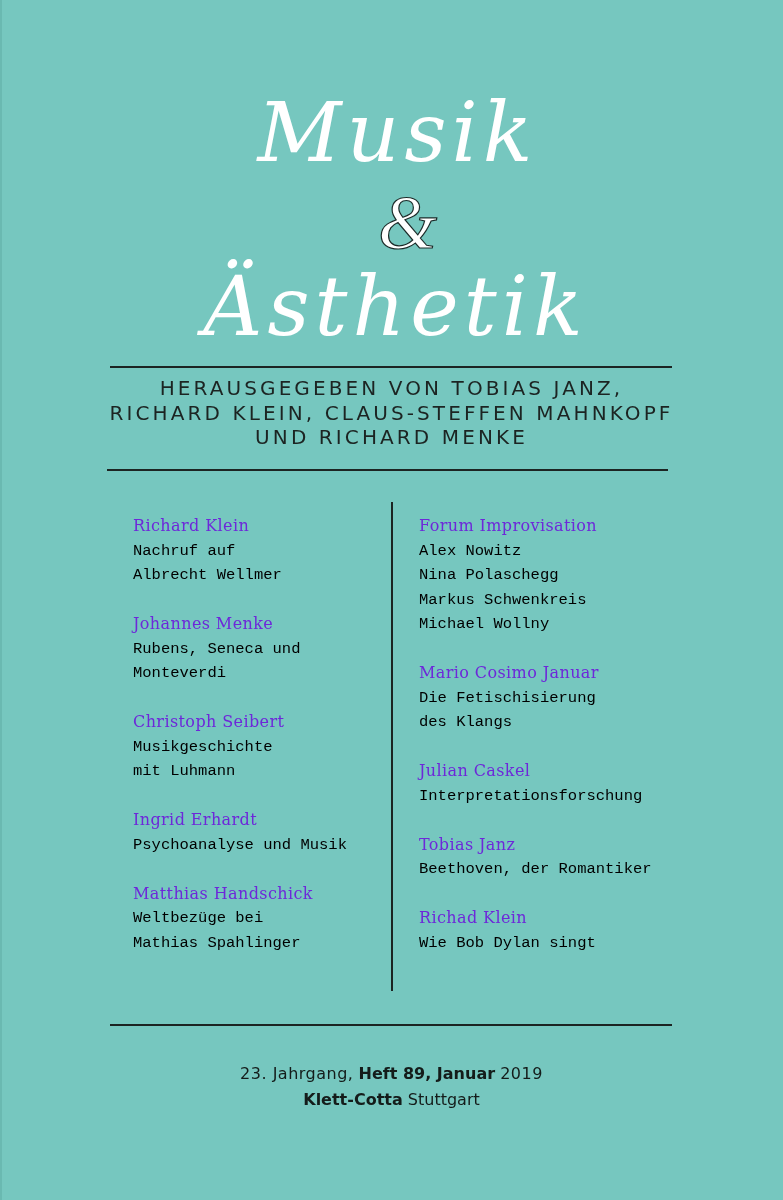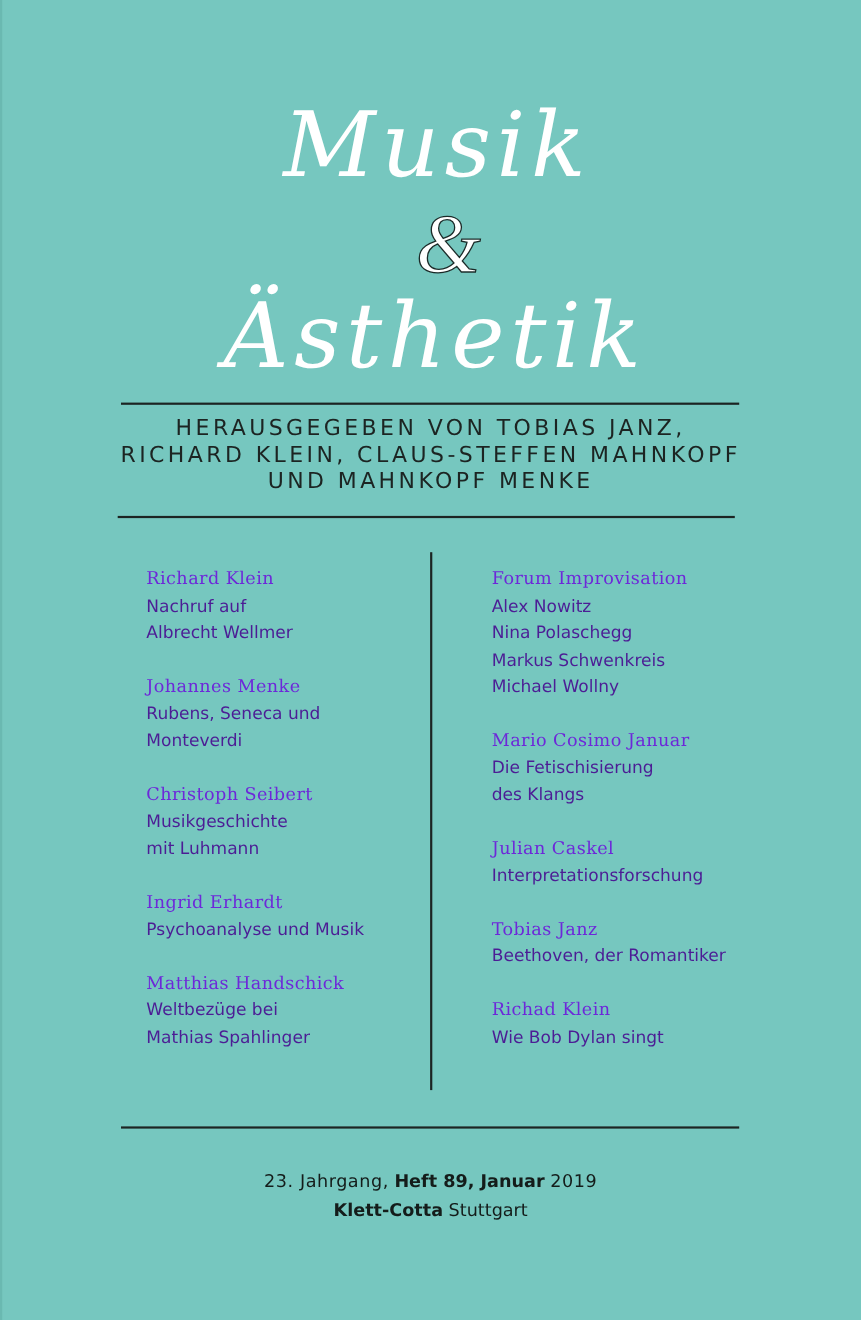--- a/index.html
+++ b/index.html
@@ -93,33 +93,34 @@
     }
 
     .col {
       position: absolute;
       top: 514px;
       font-family: "DejaVu Sans", sans-serif;
       font-size: 15.5px;
       line-height: 24.5px;
     }
     .col-left { left: 133px; width: 250px; }
-    .col-right { left: 419px; width: 300px; margin-left: 28px; }
+    .col-right { left: 419px; width: 300px; }
 
     .entry { margin-bottom: 24.5px; }
     .author {
       color: #6d28d9;
       font-family: "DejaVu Serif", serif;
       font-size: 16px;
       letter-spacing: 0.4px;
       white-space: nowrap;
     }
     .line {
-      color: #4c1d95;
+      color: #000000;
       white-space: nowrap;
+      font-family: Liberation Mono, monospace;
     }
 
     .footer {
       position: absolute;
       left: 0;
       width: 783px;
       top: 1061px;
       text-align: center;
       color: #141c1a;
       font-family: "DejaVu Sans", sans-serif;
@@ -137,21 +138,21 @@
 
   <div class="title-line title-musik">Musik</div>
   <div class="title-line title-amp">&amp;</div>
   <div class="title-line title-aesthetik">Ästhetik</div>
 
   <div class="rule rule-top"></div>
 
   <div class="editors">
     <div>HERAUSGEGEBEN VON TOBIAS JANZ,</div>
     <div>RICHARD KLEIN, CLAUS-STEFFEN MAHNKOPF</div>
-    <div>UND MAHNKOPF MENKE</div>
+    <div>UND RICHARD MENKE</div>
   </div>
 
   <div class="rule rule-mid"></div>
 
   <div class="col col-left">
     <div class="entry">
       <div class="author">Richard Klein</div>
       <div class="line">Nachruf auf</div>
       <div class="line">Albrecht Wellmer</div>
     </div>

